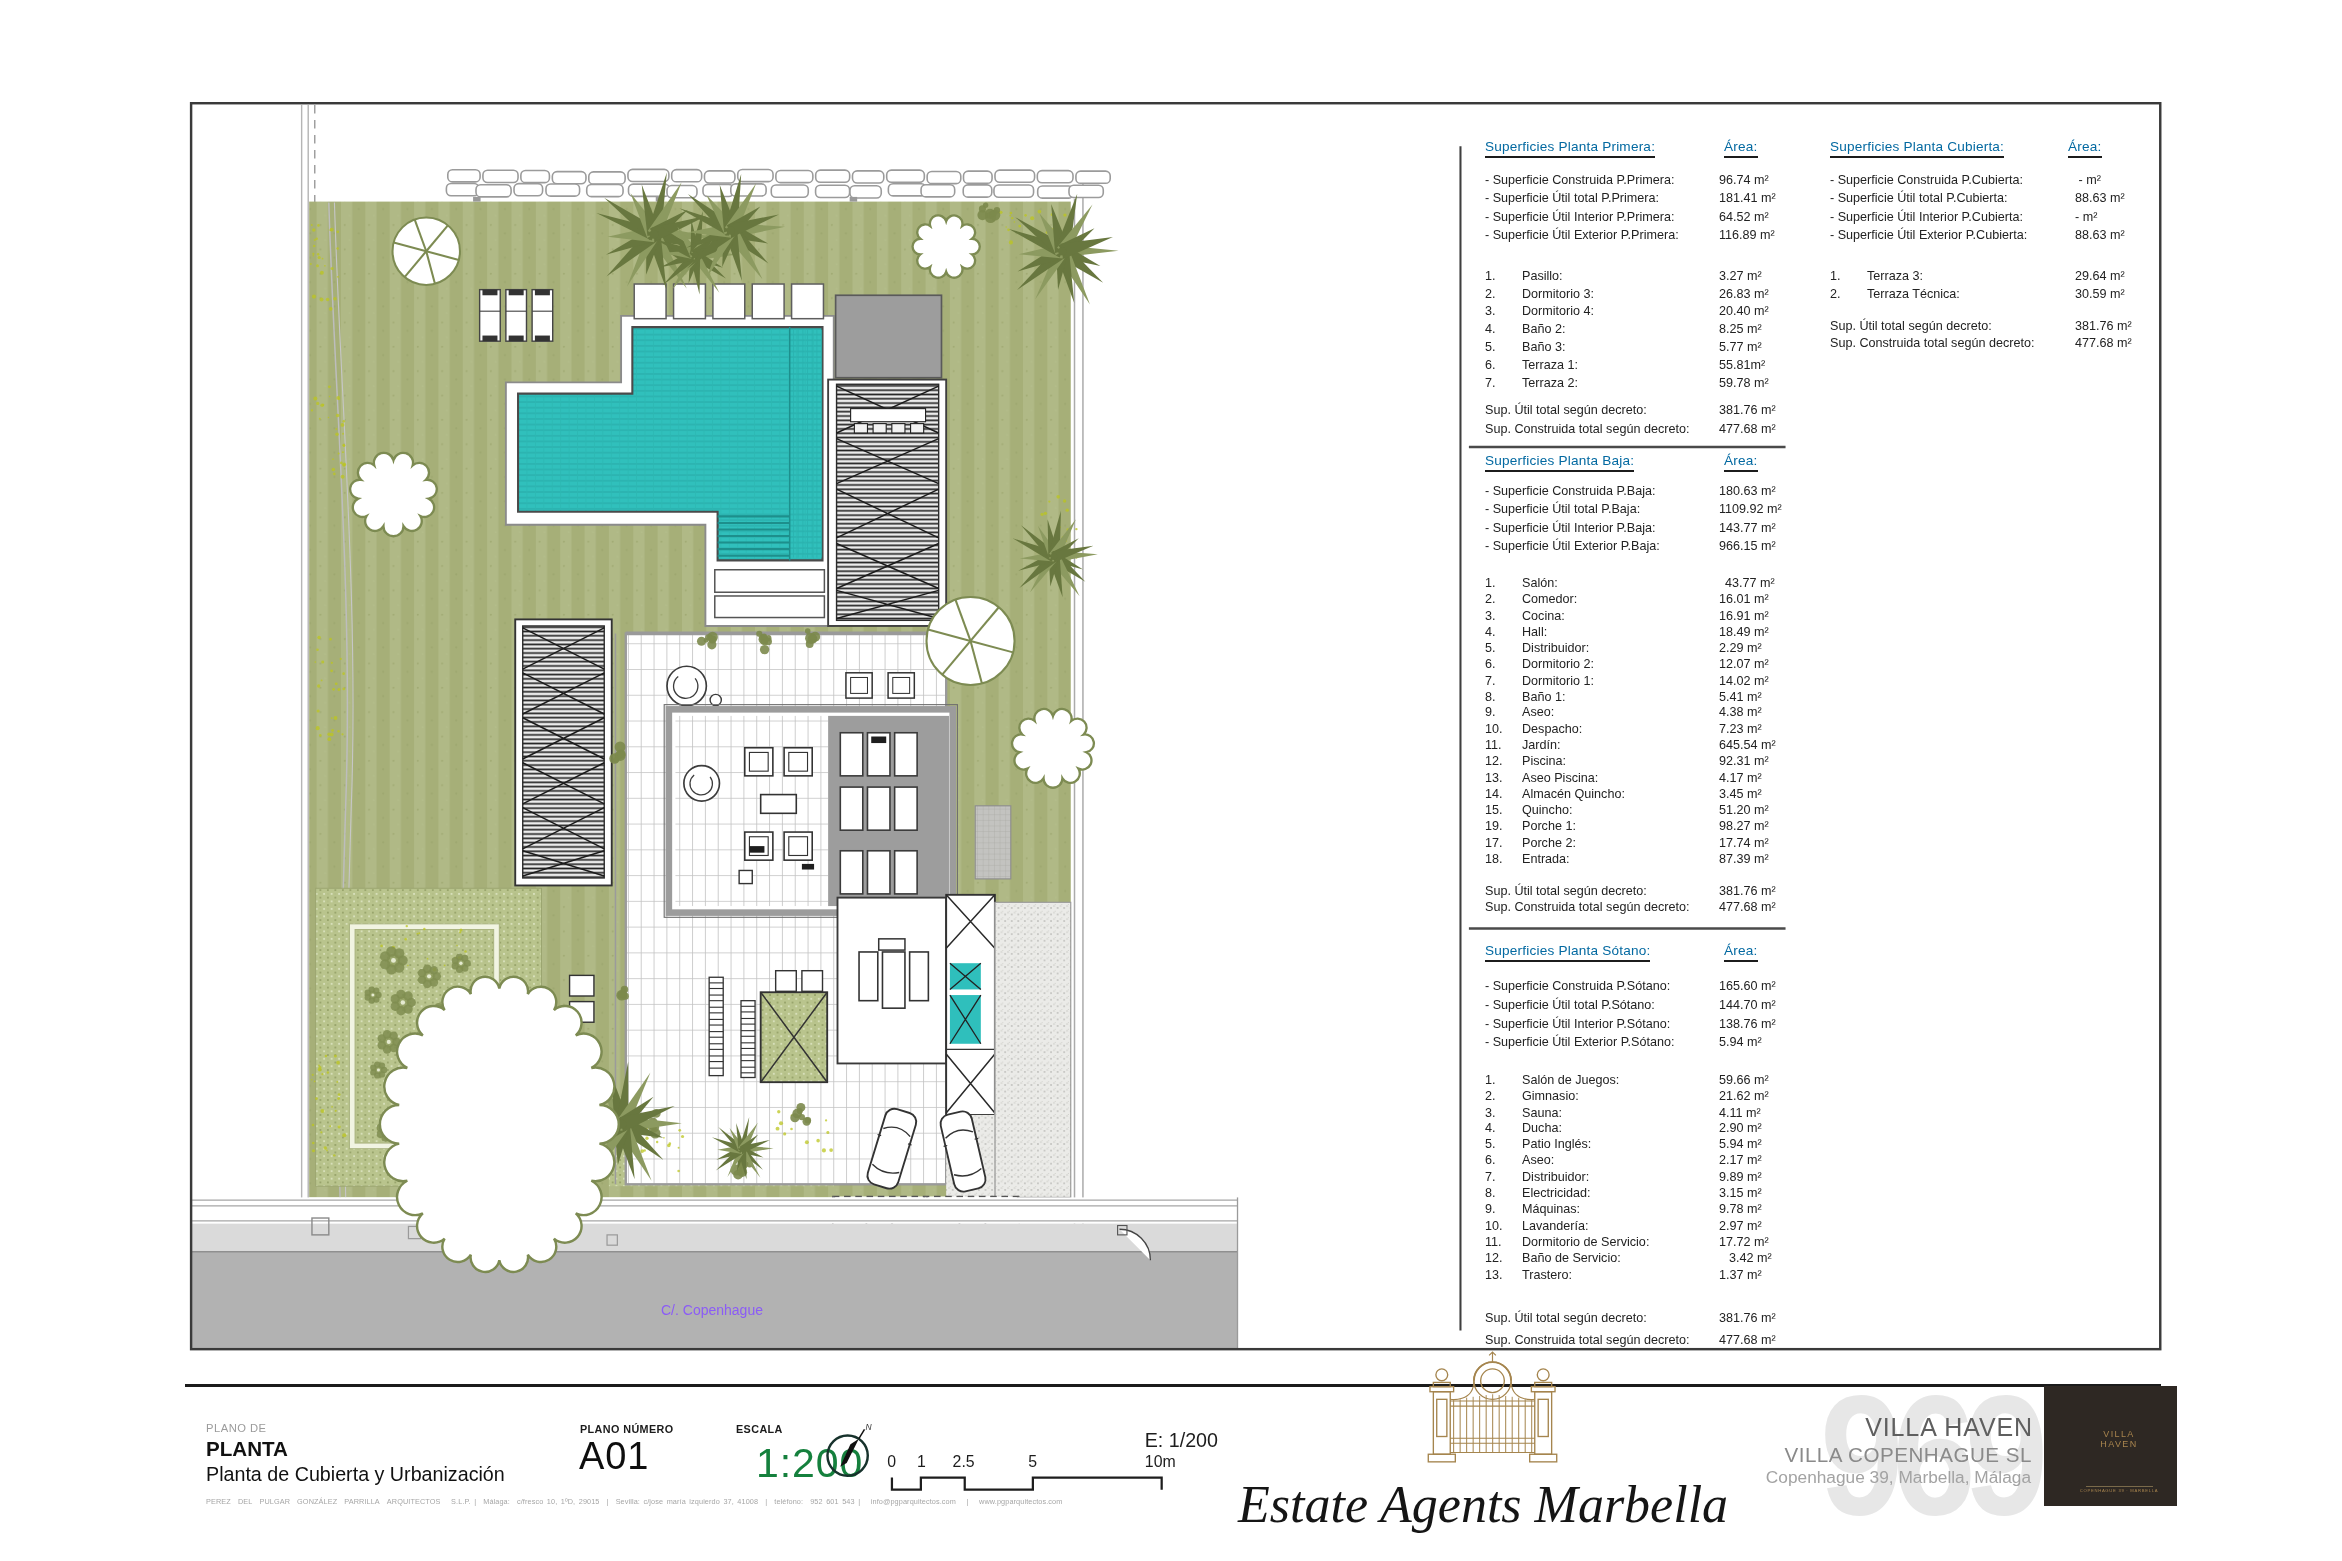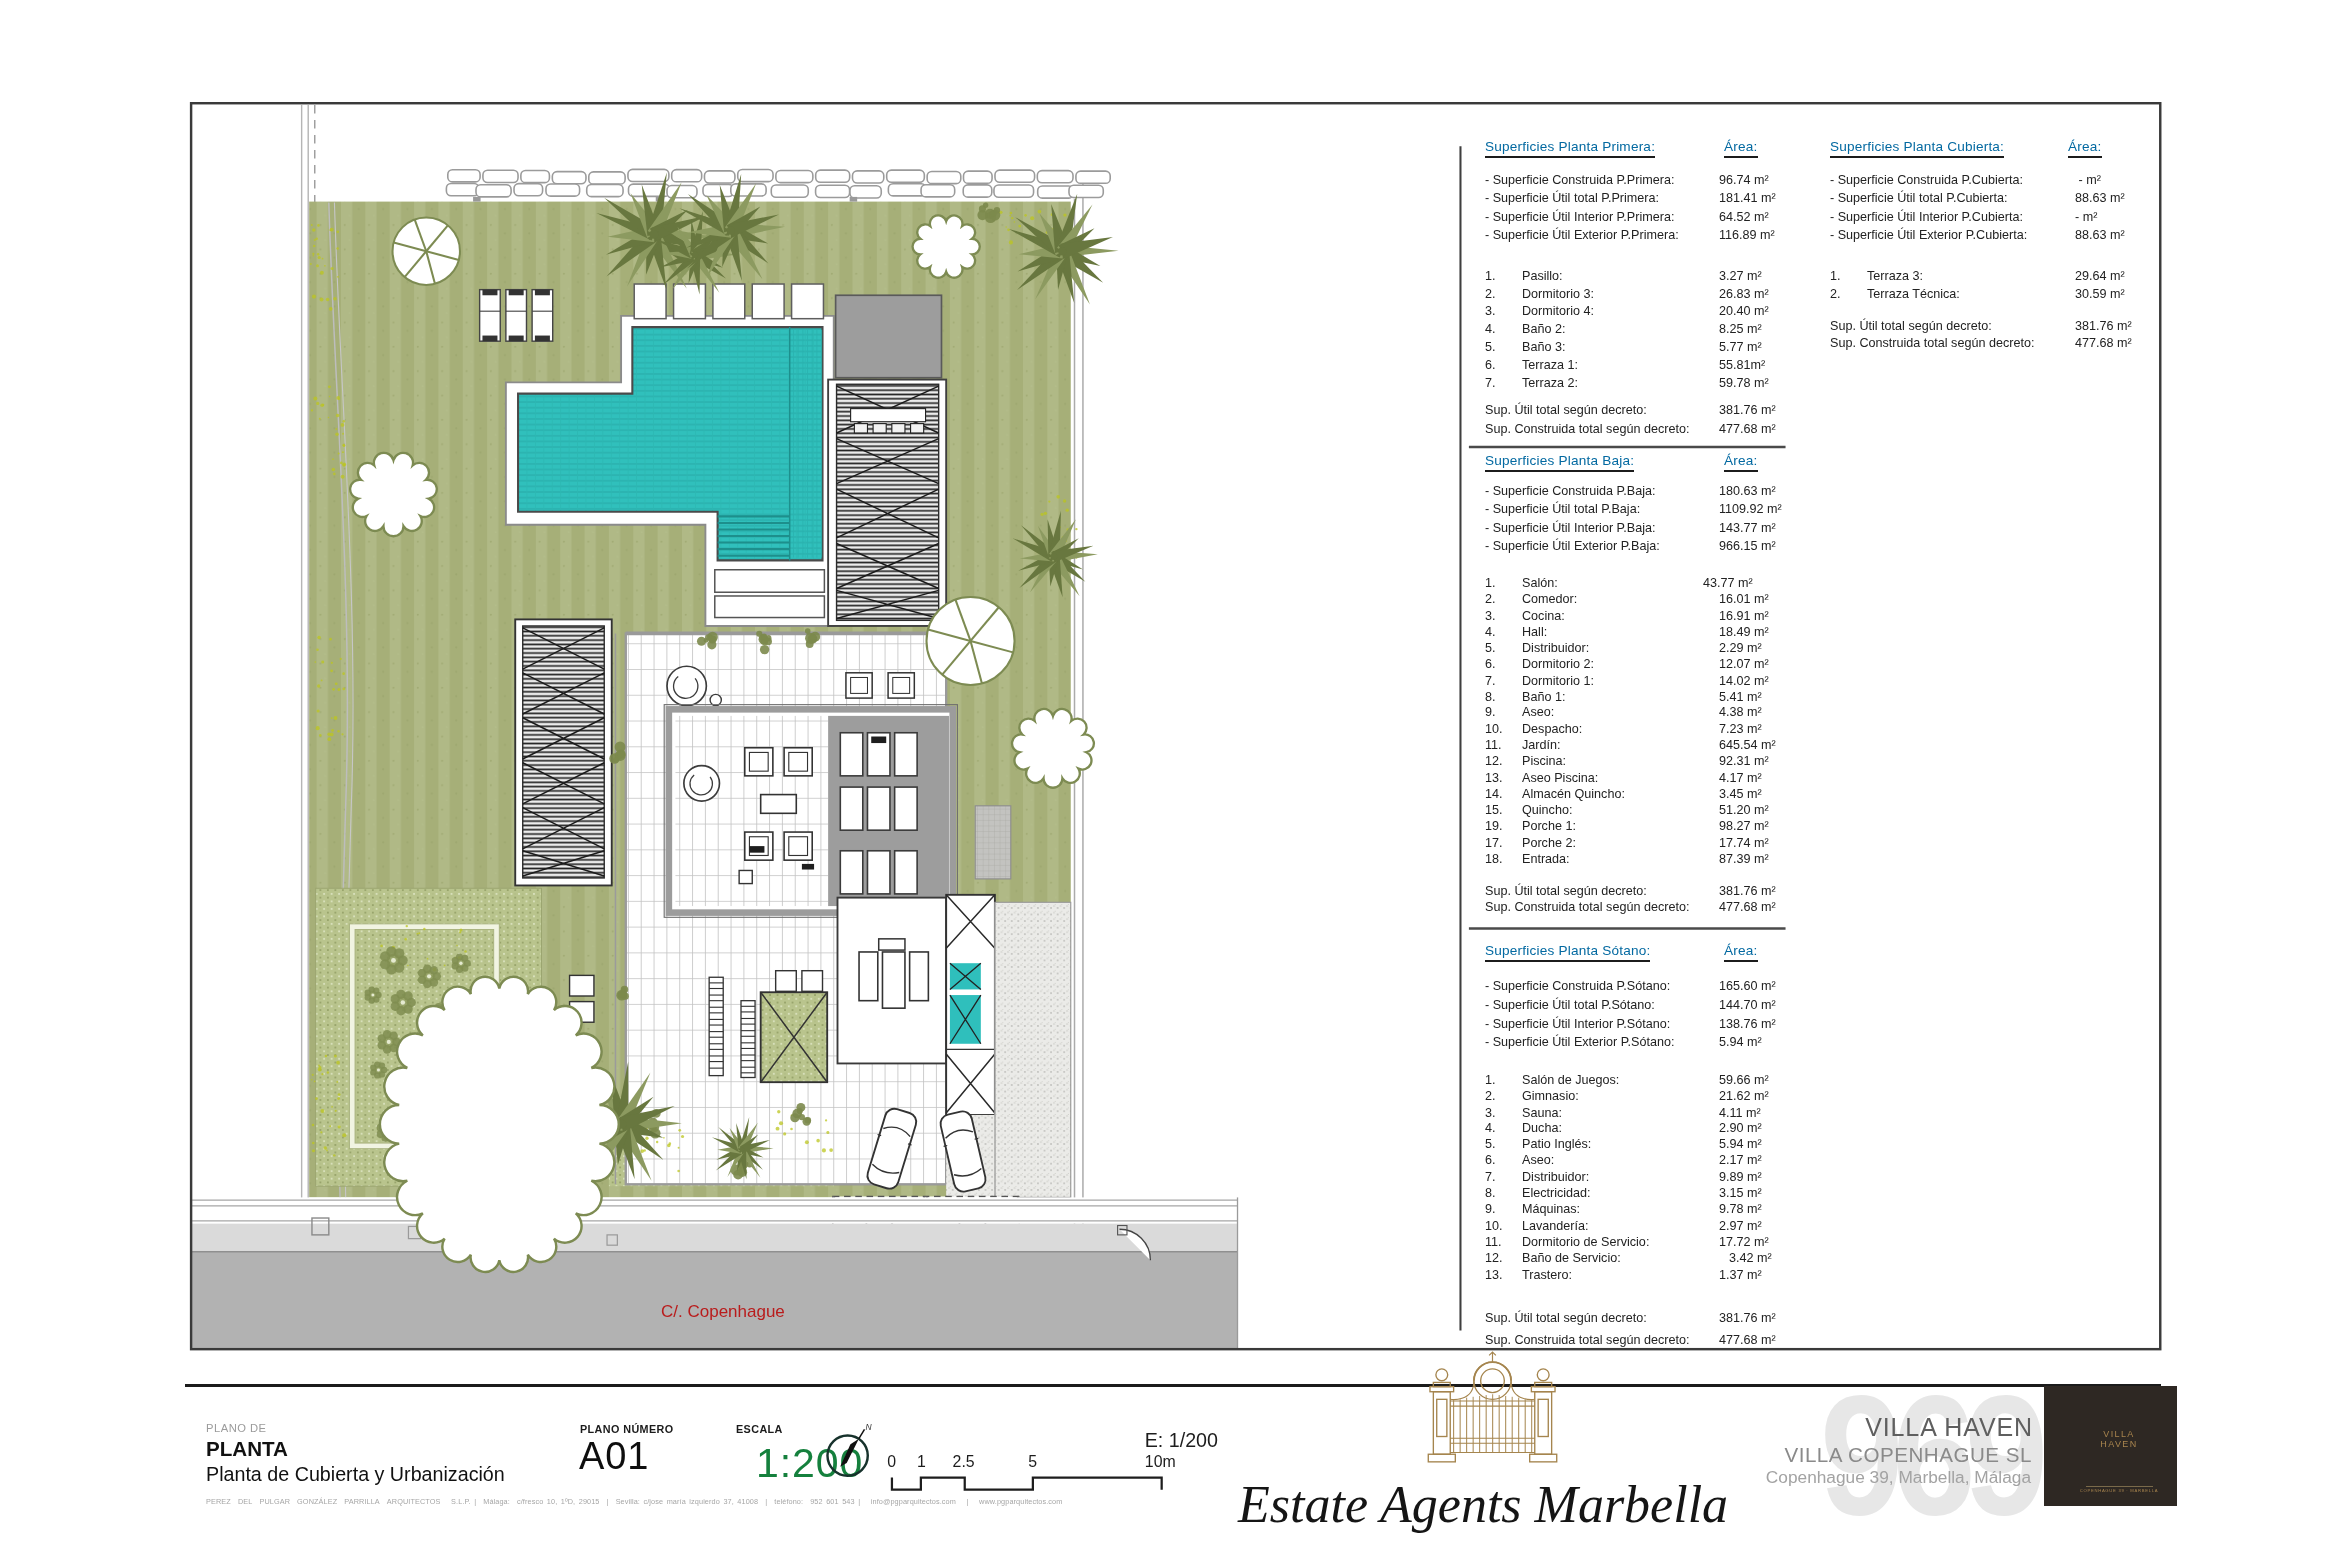--- a/index.html
+++ b/index.html
@@ -1075,21 +1075,21 @@
     <span>- Superficie Útil Interior P.Baja:</span>
     <span class="v" style="left:234px">143.77 m²</span>
   </div>
 <div class="tr" style="left:1485px;top:539px">
     <span>- Superficie Útil Exterior P.Baja:</span>
     <span class="v" style="left:234px">966.15 m²</span>
   </div>
 <div class="tr" style="left:1485px;top:576px">
     <span class="num">1.</span>
     <span class="nm">Salón:</span>
-    <span class="v" style="left:218px">43.77 m²</span>
+    <span class="v" style="left:240px">43.77 m²</span>
   </div>
 <div class="tr" style="left:1485px;top:592px">
     <span class="num">2.</span>
     <span class="nm">Comedor:</span>
     <span class="v" style="left:234px">16.01 m²</span>
   </div>
 <div class="tr" style="left:1485px;top:609px">
     <span class="num">3.</span>
     <span class="nm">Cocina:</span>
     <span class="v" style="left:234px">16.91 m²</span>
@@ -1350,14 +1350,14 @@
 <div class="abs" style="left:1820px;top:1356px;font-size:171px;font-weight:bold;color:#e7e7e7;letter-spacing:-13px;
  transform:scaleX(0.88);transform-origin:left top;">969</div>
 <div class="abs" style="right:309px;top:1413px;font-size:25px;color:#5f5f5f;letter-spacing:0.9px;">VILLA HAVEN</div>
 <div class="abs" style="right:310px;top:1443px;font-size:20.6px;color:#8a8a8a;letter-spacing:0.5px;">VILLA COPENHAGUE SL</div>
 <div class="abs" style="right:311px;top:1467px;font-size:17.3px;color:#a3a3a3;">Copenhague 39, Marbella, Málaga</div>
 <div class="abs" style="left:2044px;top:1386px;width:116px;height:120px;background:#2e2823;padding-left:17px;">
   <div style="text-align:center;margin-top:43px;font-size:9px;letter-spacing:1.4px;color:#a9854e;line-height:10.3px;">VILLA<br>HAVEN</div>
   <div style="margin:36px auto 0;width:67px;border-top:0.9px solid #7a6a4a;"></div>
   <div style="text-align:center;margin-top:1.9px;font-size:4.2px;letter-spacing:0.7px;color:#a9854e;">COPENHAGUE 39 · MARBELLA</div>
 </div>
-<div class="abs" style="left:661px;top:1302px;font-size:17px;color:#b91c1c;">C/. Copenhague</div>
+<div class="abs" style="left:661px;top:1302px;font-size:14px;color:#8b5cf6;">C/. Copenhague</div>
 
 
 </body></html>

